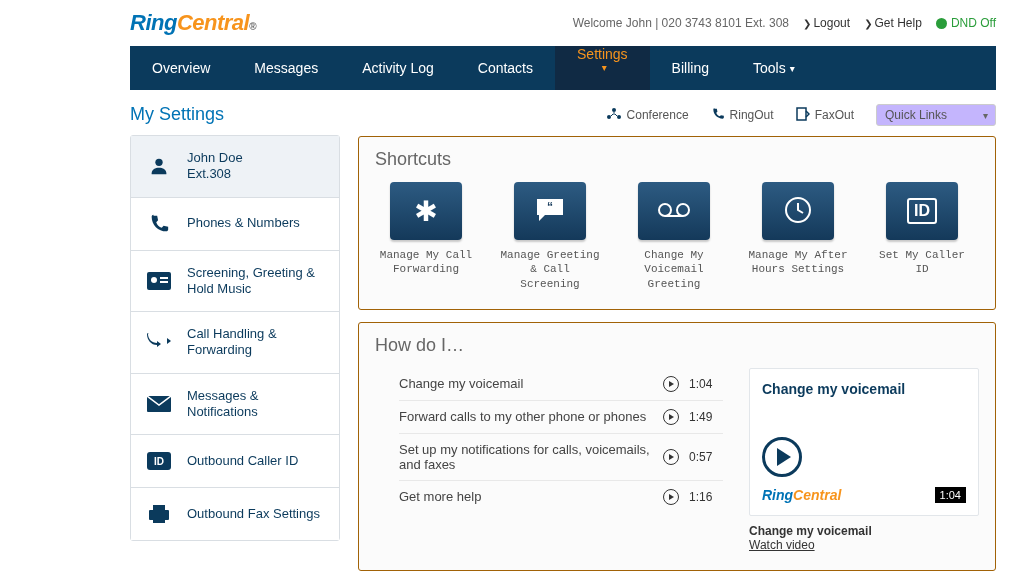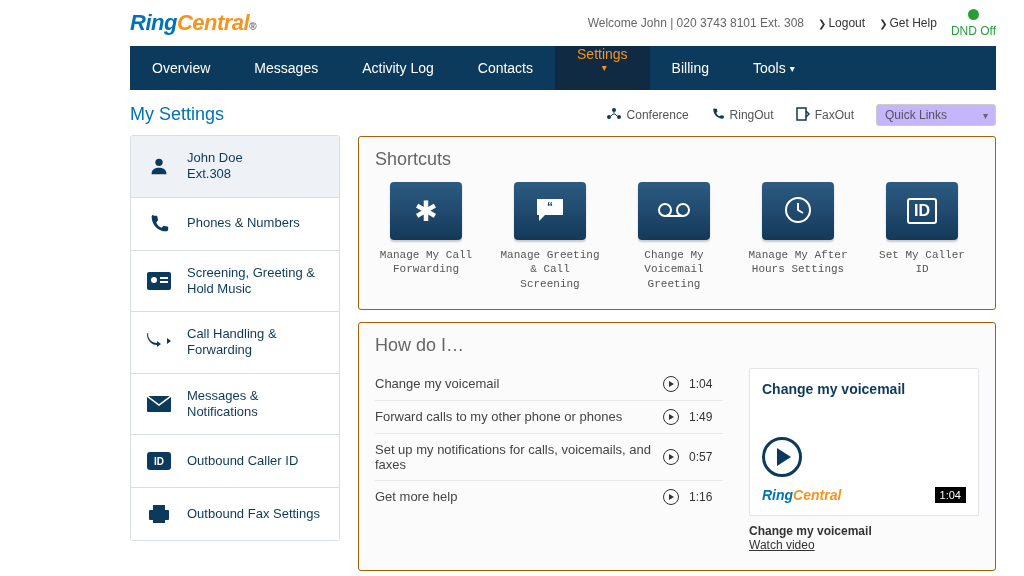--- a/index.html
+++ b/index.html
@@ -22,21 +22,21 @@
     padding: 8px 28px 8px 130px;
     height: 46px;
   }
   .logo { display: flex; align-items: baseline; font-weight: bold; font-size: 22px; letter-spacing: -0.5px;}
   .logo .ring { color: #0073b5; font-style: italic;}
   .logo .central { color: #f7941d; font-style: italic;}
   .logo .r { font-size:10px; vertical-align: top; color:#666;}
   .top-right { display: flex; align-items: center; gap: 14px; font-size: 12px; color: #666; }
   .top-right a { color: #333; text-decoration: none; display:flex; align-items:center; gap:2px;}
   .chev { font-size:10px;}
-  .dnd { color: #2a9d3a; display:flex; align-items:center; gap:4px;flex-direction:column;}
+  .dnd { color: #2a9d3a; display:flex; align-items:center; gap:4px;}
   .dnd-dot { width:11px; height:11px; border-radius:50%; background:#2a9d3a; display:inline-block;}
   
   .main-nav {
     background: #0b3a5c;
     height: 44px;
     display: flex;
     align-items: stretch;
     margin: 0 28px 0 130px;
   }
   .main-nav .nav-item {
@@ -118,21 +118,21 @@
     width:72px; height:58px;
     background: linear-gradient(#2d5b82,#14395a);
     border-radius:4px;
     margin:0 auto 8px;
     display:flex; align-items:center; justify-content:center;
     color:#fff;
     box-shadow: 0 2px 2px rgba(0,0,0,.2);
   }
   .tile-label { font-size:11px; color:#555; line-height:1.3;font-family:Liberation Mono, monospace;}
   
-  .howdo-wrap { display:flex; gap:26px; }
+  .howdo-wrap { display:flex; gap:26px;margin-left:24px; }
   .howdo-left{ flex:1;}
   .howdo-list .row{
     display:flex; align-items:center; padding:8px 0;
     border-top:1px solid #e8e8e8;
     font-size:13px; color:#444;
   }
   .howdo-list .row:first-child{border-top:none;}
   .howdo-list .txt{ flex:1; padding-right:8px;}
   .play-ico{ width:16px;height:16px;border:1px solid #333;border-radius:50%;display:flex;align-items:center;justify-content:center;margin-right:10px;}
   .play-ico::after{content:"";border-left:5px solid #333;border-top:3px solid transparent;border-bottom:3px solid transparent;margin-left:1px;}

